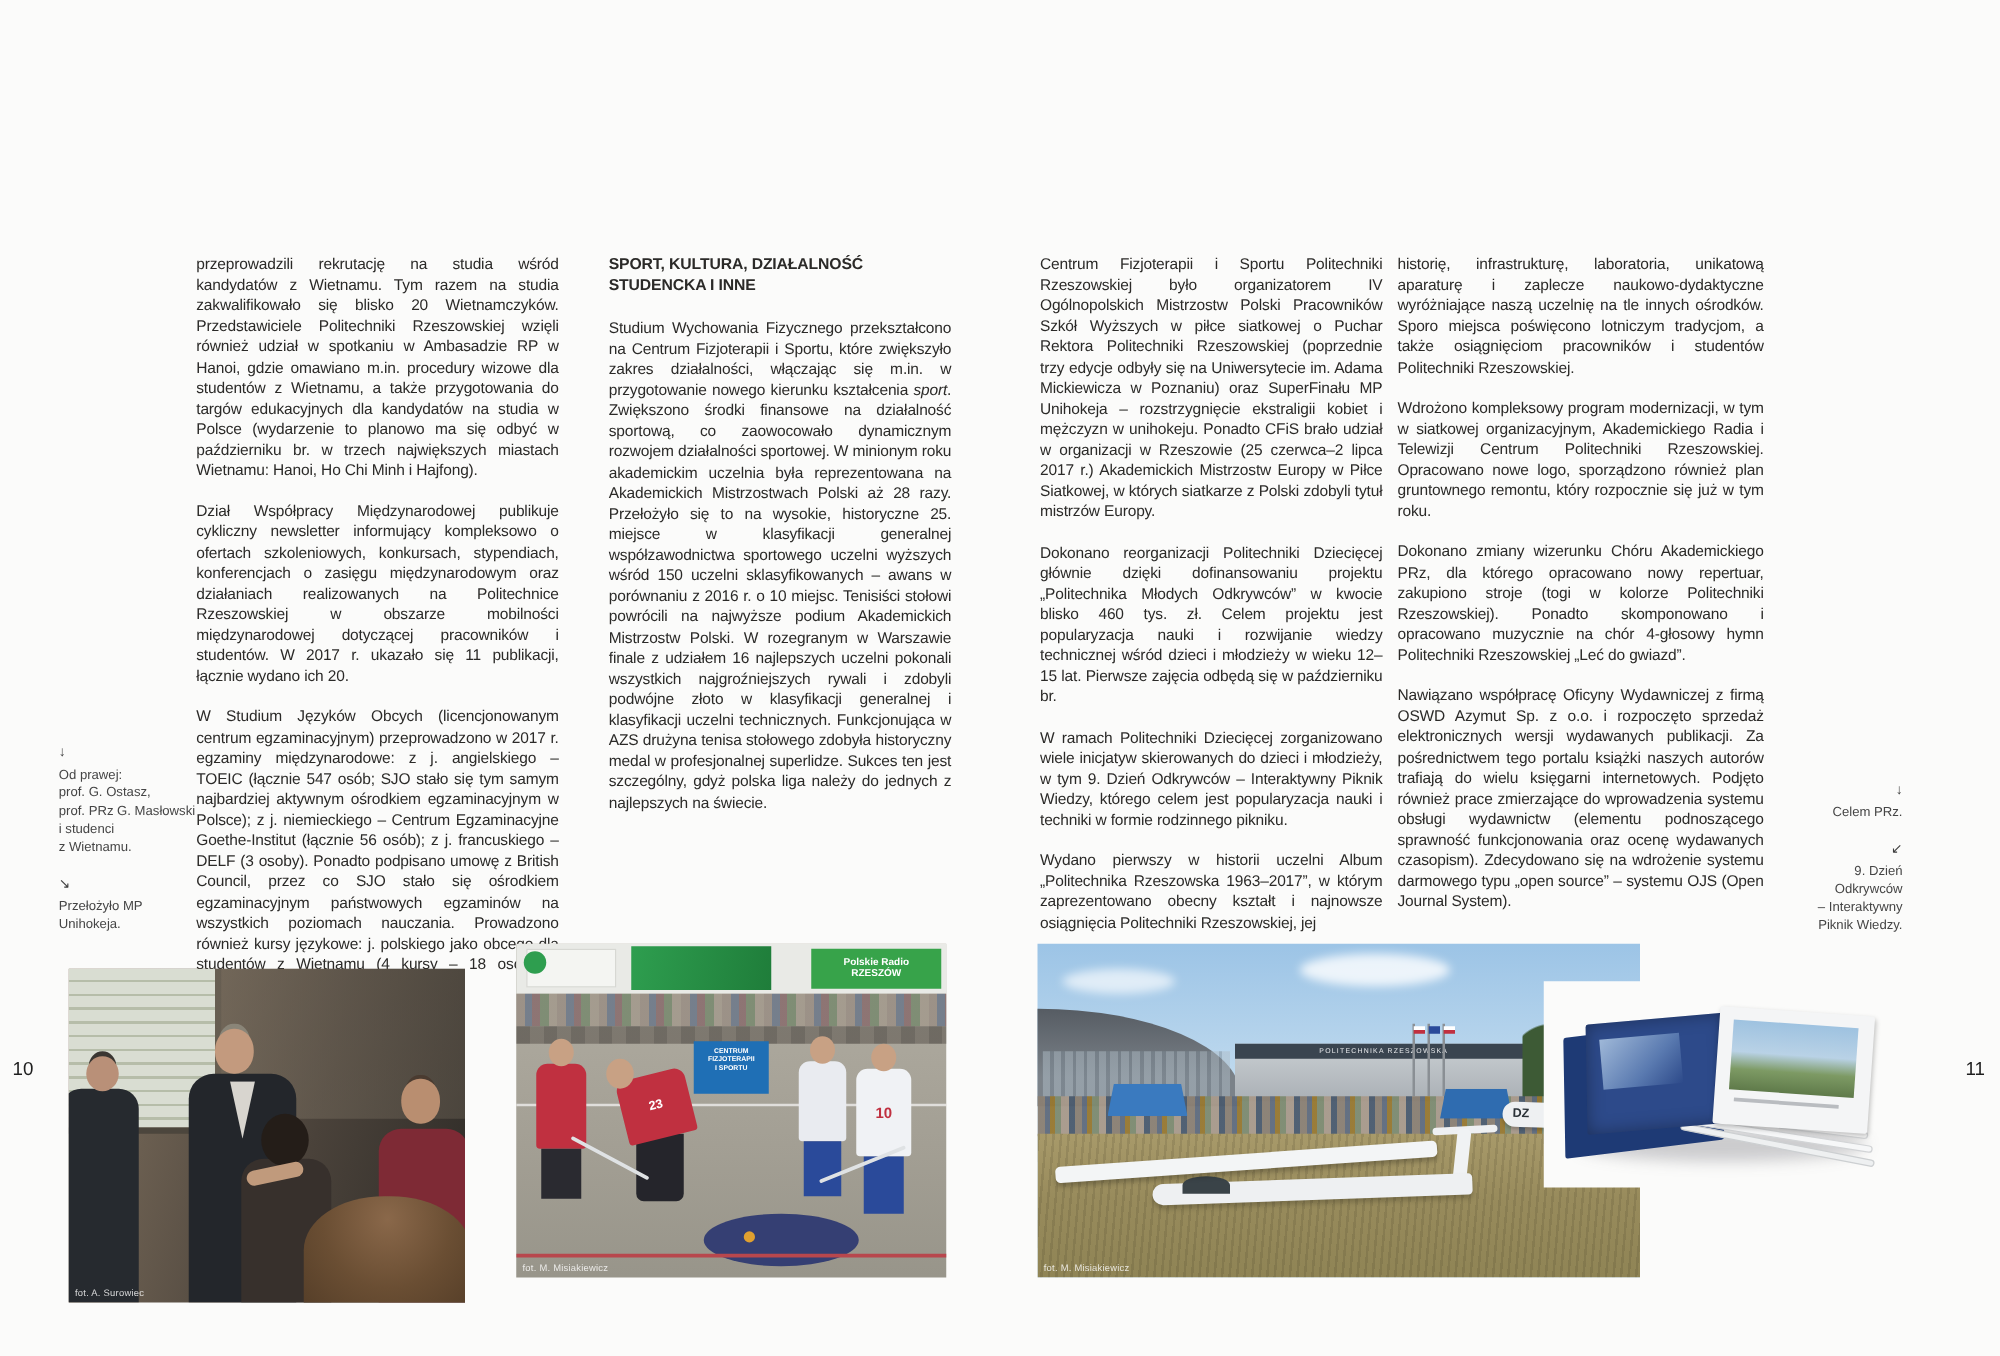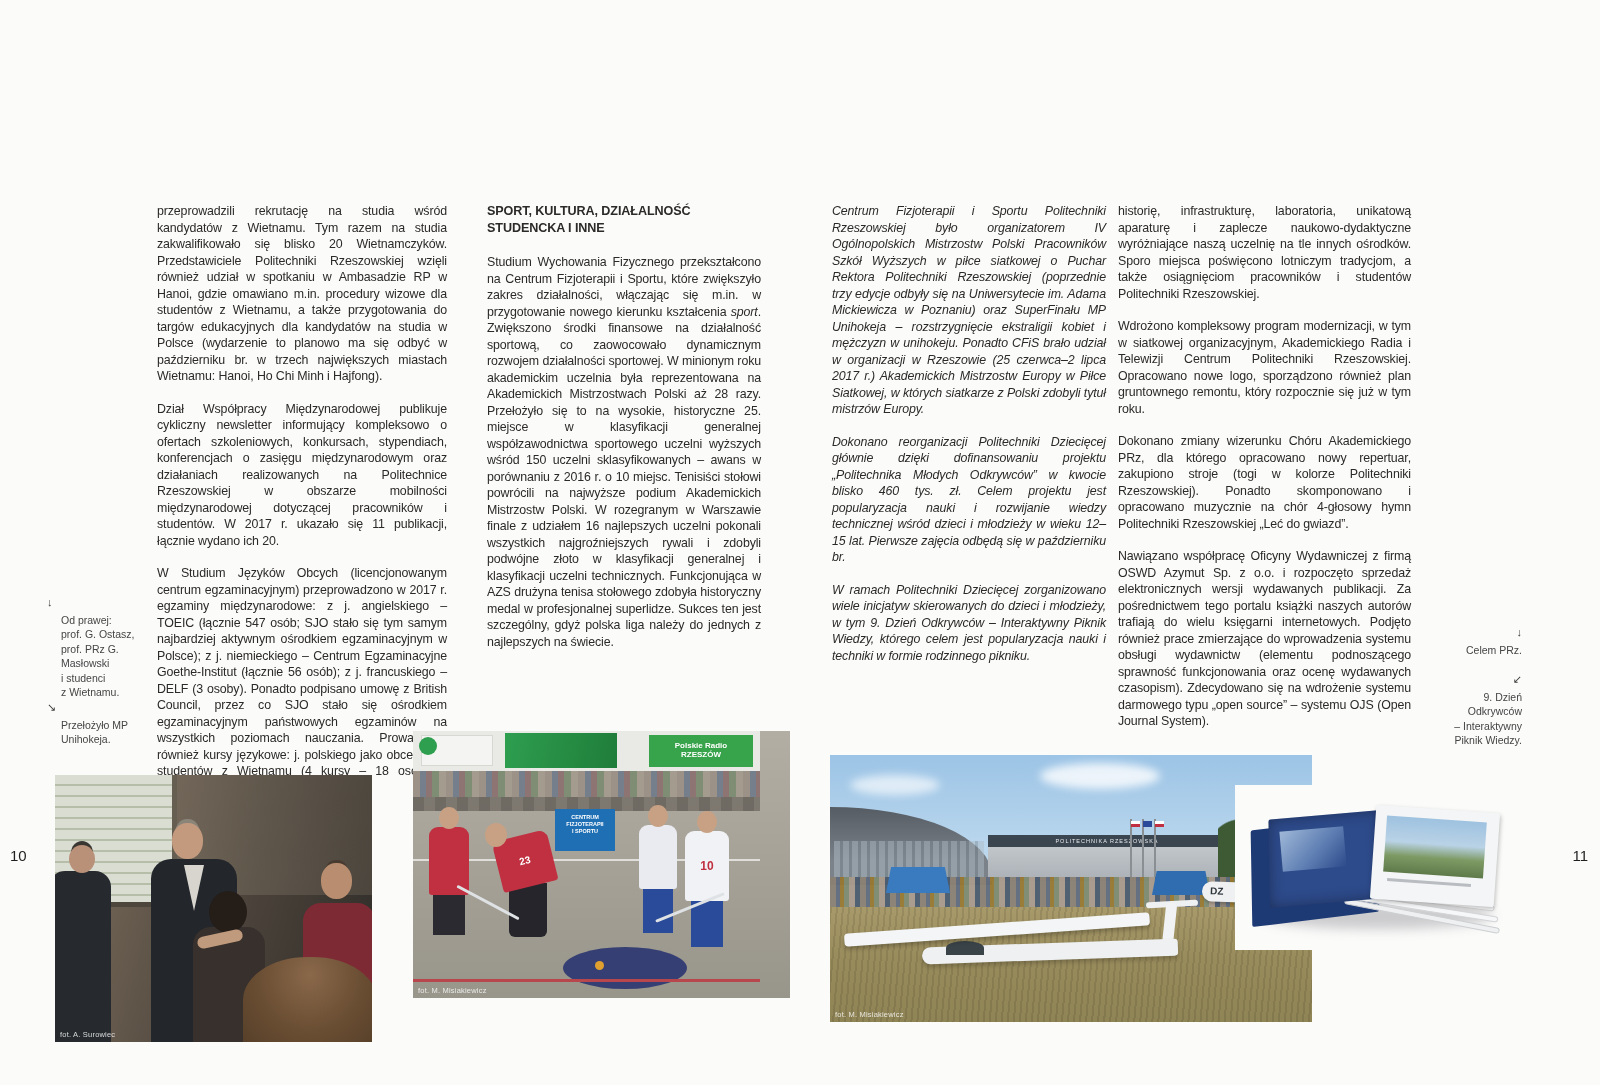--- a/index.html
+++ b/index.html
@@ -5,36 +5,36 @@
   * { margin:0; padding:0; box-sizing:border-box; }
   html,body { width:1600px; height:1085px; background:#fbfbfa; overflow:hidden;
               font-family:"Liberation Sans", sans-serif; }
   .spread { position:relative; width:1600px; height:1085px; background:#fbfbfa; }
 
   
   .col { position:absolute; top:203px; color:#2b2a28; font-size:12.4px;
          line-height:16.5px; text-align:justify; letter-spacing:-0.12px; }
   .c1 { left:157px; width:290px; }
   .c2 { left:487px; width:274px; }
-  .c3 { left:832px; width:274px;font-style:italic; }
+  .c3 { left:832px; width:274px; }
   .c4 { left:1118px; width:293px; }
   .col p { margin:0 0 16px 0; }
   .col h3 { font-size:12.6px; line-height:16.5px; font-weight:bold; margin:0 0 18px 0;
             text-align:left; letter-spacing:-0.1px; }
   .col em { font-style:italic; }
 
   
   .pagenum { position:absolute; top:847px; font-size:15px; color:#1f1f1f; }
   .pg-left { left:10px; }
   .pg-right { right:12px; text-align:right; }
 
   
   .note { position:absolute; font-size:10.5px; line-height:14.5px; color:#454545; width:118px; }
   .note .arrow { display:block; font-size:11px; margin-bottom:3px; color:#3d3d3d; }
-  .note .ntext { white-space:pre-line; display:block;margin-left:14px; }
+  .note .ntext { white-space:pre-line; display:block; }
   .n-l1 { left:47px; top:595px; text-align:left; }
   .n-l2 { left:47px; top:700px; text-align:left; }
   .n-r1 { right:78px; top:625px; text-align:right; }
   .n-r2 { right:78px; top:672px; text-align:right; }
 
   
   figure.photo { position:absolute; overflow:hidden; }
   figure.photo * { position:absolute; }
   .credit { position:absolute; left:5px; bottom:3px; font-size:7.5px; color:rgba(255,255,255,.8);
             letter-spacing:.2px; z-index:30; }
@@ -65,21 +65,21 @@
                 border-radius:18px 18px 0 0; }
   .p1-man-red-head { left:266px; top:88px; width:31px; height:36px; border-radius:48%;
                      background:#b98e70; box-shadow:0 -6px 0 -3px #4a3b30; }
   .p1-handshake { left:142px; top:158px; width:46px; height:12px; background:#c09a7c;
                   border-radius:6px; transform:rotate(-12deg); }
   .p1-fg-head { left:188px; top:182px; width:134px; height:90px;
                 background:radial-gradient(ellipse at 50% 20%,#8a684a 0%,#6a4e33 55%,#553e28 100%);
                 border-radius:48% 48% 0 0; }
 
   
-  .photo2 { left:413px; top:731px; width:377px; height:267px;
+  .photo2 { left:413px; top:755px; width:344px; height:267px;
             background:linear-gradient(180deg,#b2aea3 0%,#a39f94 60%,#98958a 100%); }
   .p2-wall { left:0; top:0; width:347px; height:40px; background:#e9eae6; }
   .p2-banner-left { left:8px; top:4px; width:72px; height:31px; background:#f4f5f2;
                     border:1px solid #d7d8d3; }
   .p2-banner-left-logo { left:6px; top:6px; width:18px; height:18px; border-radius:50%;
                          background:#2e9e4f; }
   .p2-banner-mid { left:92px; top:2px; width:112px; height:35px;
                    background:linear-gradient(100deg,#2e9e4f,#1f7d3a); }
   .p2-banner-right { left:236px; top:4px; width:104px; height:32px; background:#37a34a;
                      color:#fff; font-size:8px; line-height:9px; font-weight:bold;
@@ -239,20 +239,21 @@
 
   <section class="col c2">
     <h3>SPORT, KULTURA, DZIAŁALNOŚĆ STUDENCKA I INNE</h3>
     <p><span>Studium Wychowania Fizycznego przekształcono na Centrum Fizjoterapii i Sportu, które zwiększyło zakres działalności, włączając się m.in. w przygotowanie nowego kierunku kształcenia </span><em>sport</em><span>. Zwiększono środki finansowe na działalność sportową, co zaowocowało dynamicznym rozwojem działalności sportowej. W minionym roku akademickim uczelnia była reprezentowana na Akademickich Mistrzostwach Polski aż 28 razy. Przełożyło się to na wysokie, historyczne 25. miejsce w klasyfikacji generalnej współzawodnictwa sportowego uczelni wyższych wśród 150 uczelni sklasyfikowanych – awans w porównaniu z 2016 r. o 10 miejsc. Tenisiści stołowi powrócili na najwyższe podium Akademickich Mistrzostw Polski. W rozegranym w Warszawie finale z udziałem 16 najlepszych uczelni pokonali wszystkich najgroźniejszych rywali i zdobyli podwójne złoto w klasyfikacji generalnej i klasyfikacji uczelni technicznych. Funkcjonująca w AZS drużyna tenisa stołowego zdobyła historyczny medal w profesjonalnej superlidze. Sukces ten jest szczególny, gdyż polska liga należy do jednych z najlepszych na świecie.</span></p>
   </section>
 
   <section class="col c3">
     <p>Centrum Fizjoterapii i Sportu Politechniki Rzeszowskiej było organizatorem IV Ogólnopolskich Mistrzostw Polski Pracowników Szkół Wyższych w piłce siatkowej o Puchar Rektora Politechniki Rzeszowskiej (poprzednie trzy edycje odbyły się na Uniwersytecie im. Adama Mickiewicza w Poznaniu) oraz SuperFinału MP Unihokeja – rozstrzygnięcie ekstraligii kobiet i mężczyzn w unihokeju. Ponadto CFiS brało udział w organizacji w Rzeszowie (25 czerwca–2 lipca 2017 r.) Akademickich Mistrzostw Europy w Piłce Siatkowej, w których siatkarze z Polski zdobyli tytuł mistrzów Europy.</p>
     <p>Dokonano reorganizacji Politechniki Dziecięcej głównie dzięki dofinansowaniu projektu „Politechnika Młodych Odkrywców” w kwocie blisko 460 tys. zł. Celem projektu jest popularyzacja nauki i rozwijanie wiedzy technicznej wśród dzieci i młodzieży w wieku 12–15 lat. Pierwsze zajęcia odbędą się w październiku br.</p>
     <p>W ramach Politechniki Dziecięcej zorganizowano wiele inicjatyw skierowanych do dzieci i młodzieży, w tym 9. Dzień Odkrywców – Interaktywny Piknik Wiedzy, którego celem jest popularyzacja nauki i techniki w formie rodzinnego pikniku.</p>
+    <p>Wydano pierwszy w historii uczelni Album „Politechnika Rzeszowska 1963–2017”, w którym zaprezentowano obecny kształt i najnowsze osiągnięcia Politechniki Rzeszowskiej, jej</p>
   </section>
 
   <section class="col c4">
     <p>historię, infrastrukturę, laboratoria, unikatową aparaturę i zaplecze naukowo-dydaktyczne wyróżniające naszą uczelnię na tle innych ośrodków. Sporo miejsca poświęcono lotniczym tradycjom, a także osiągnięciom pracowników i studentów Politechniki Rzeszowskiej.</p>
     <p>Wdrożono kompleksowy program modernizacji, w tym w siatkowej organizacyjnym, Akademickiego Radia i Telewizji Centrum Politechniki Rzeszowskiej. Opracowano nowe logo, sporządzono również plan gruntownego remontu, który rozpocznie się już w tym roku.</p>
     <p>Dokonano zmiany wizerunku Chóru Akademickiego PRz, dla którego opracowano nowy repertuar, zakupiono stroje (togi w kolorze Politechniki Rzeszowskiej). Ponadto skomponowano i opracowano muzycznie na chór 4-głosowy hymn Politechniki Rzeszowskiej „Leć do gwiazd”.</p>
     <p>Nawiązano współpracę Oficyny Wydawniczej z firmą OSWD Azymut Sp. z o.o. i rozpoczęto sprzedaż elektronicznych wersji wydawanych publikacji. Za pośrednictwem tego portalu książki naszych autorów trafiają do wielu księgarni internetowych. Podjęto również prace zmierzające do wprowadzenia systemu obsługi wydawnictw (elementu podnoszącego sprawność funkcjonowania oraz ocenę wydawanych czasopism). Zdecydowano się na wdrożenie systemu darmowego typu „open source” – systemu OJS (Open Journal System).</p>
   </section>
 
   <figure class="photo photo1">

